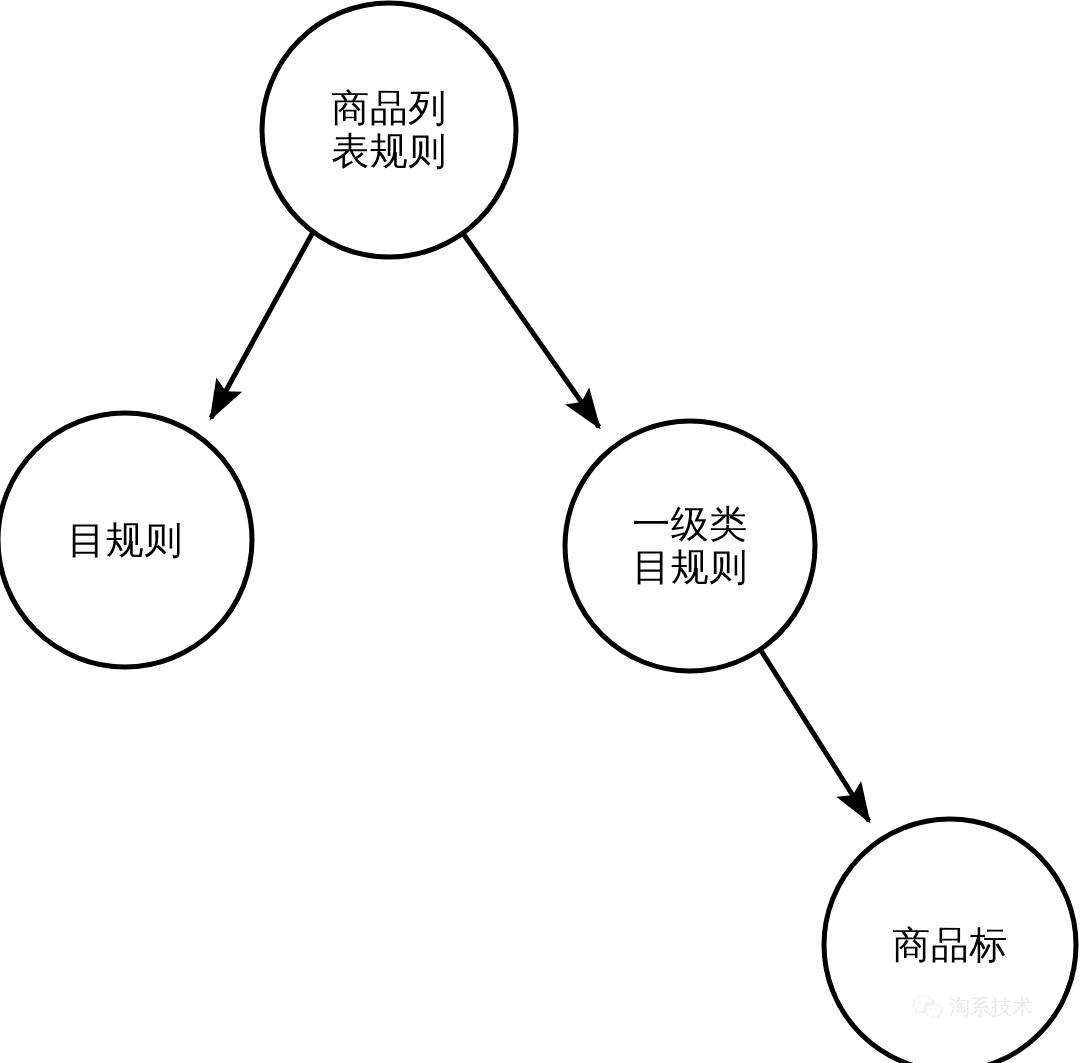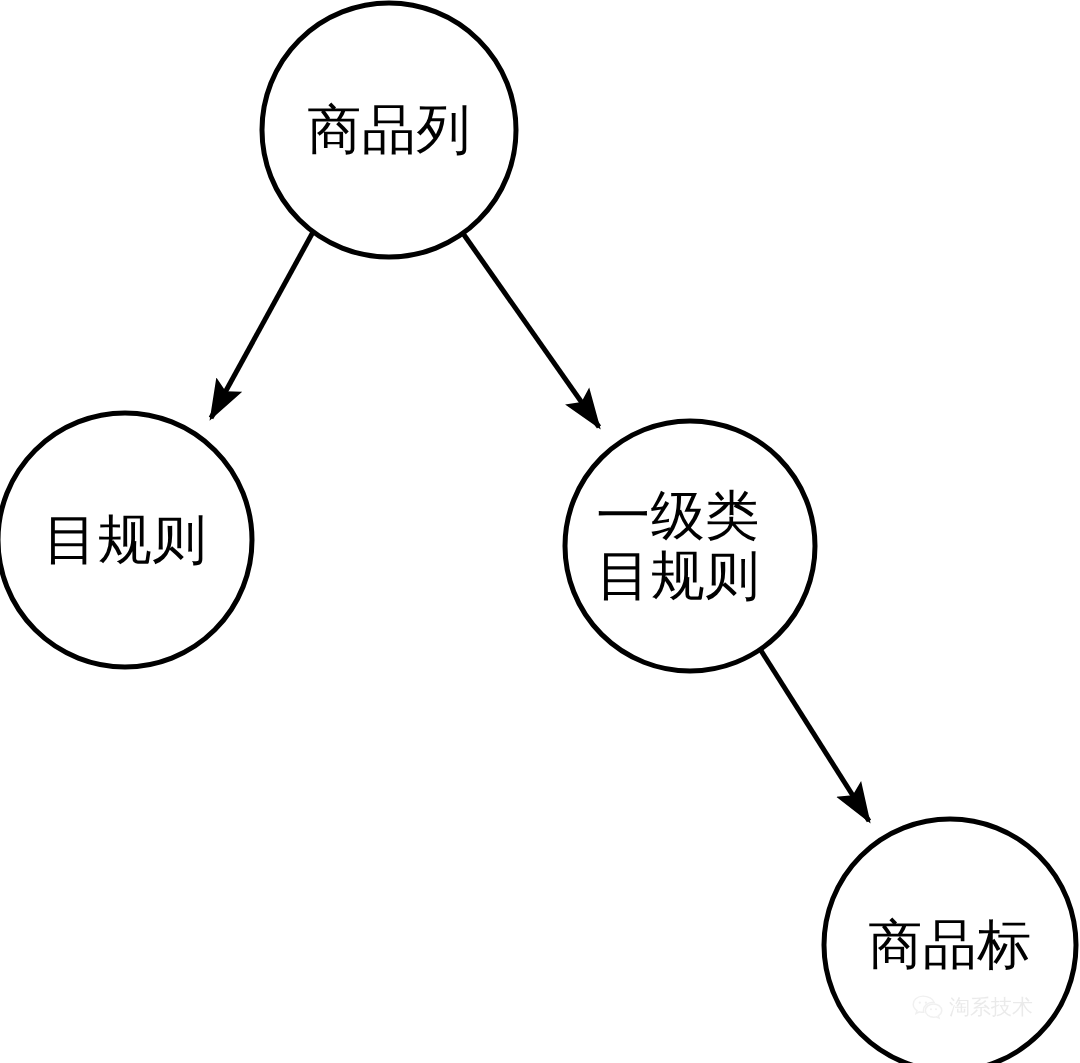--- a/index.html
+++ b/index.html
@@ -28,34 +28,34 @@
   }
   .node-label {
     position: absolute;
     display: flex;
     flex-direction: column;
     align-items: center;
     justify-content: center;
     text-align: center;
     color: #000000;
     font-family: "DejaVu Sans", "Liberation Sans", sans-serif;
-    font-size: 54px;
+    font-size: 38px;
     line-height: 1.12;
     letter-spacing: 0.5px;
     white-space: nowrap;
     pointer-events: none;
   }
   .node-label .line1,
   .node-label .line2 {
     display: block;
   }
   
   #label-root      { left: 262px; top: 40px;  width: 254px; height: 180px; }
   #label-second    { left:  -2px; top: 450px; width: 254px; height: 180px; }
-  #label-first     { left: 553px; top: 456px; width: 250px; height: 180px; }
+  #label-first     { left: 565px; top: 456px; width: 250px; height: 180px; }
   #label-tag       { left: 824px; top: 855px; width: 252px; height: 180px; }
 
   #watermark {
     position: absolute;
     left: 912px;
     top: 994px;
     display: flex;
     align-items: center;
     gap: 6px;
     opacity: 0.30;
@@ -97,20 +97,21 @@
 
     <line x1="313" y1="232" x2="211" y2="418" stroke="#000000" stroke-width="5" marker-end="url(#arrowhead)"></line>
 
     <line x1="462" y1="232" x2="599" y2="427" stroke="#000000" stroke-width="5" marker-end="url(#arrowhead)"></line>
 
     <line x1="760" y1="649" x2="869" y2="821" stroke="#000000" stroke-width="5" marker-end="url(#arrowhead)"></line>
   </svg>
 
   <div class="node-label" id="label-root">
     <span class="line1">商品列</span>
+    <span class="line2">表规则</span>
   </div>
 
   <div class="node-label" id="label-second">
     <span class="line2">目规则</span>
   </div>
 
   <div class="node-label" id="label-first">
     <span class="line1">一级类</span>
     <span class="line2">目规则</span>
   </div>

